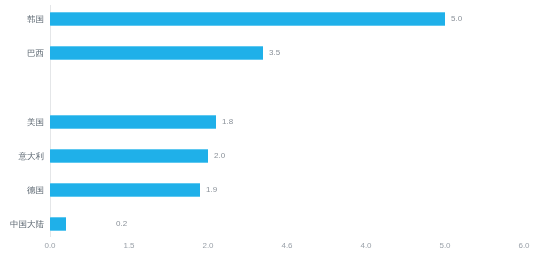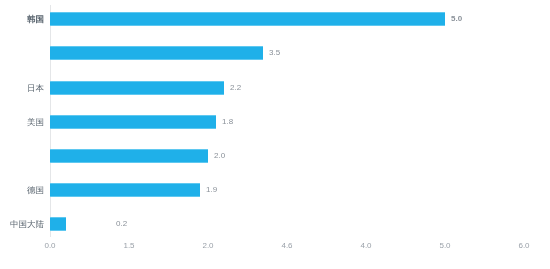--- a/index.html
+++ b/index.html
@@ -85,44 +85,41 @@
     white-space: nowrap;
   }
 </style>
 </head>
 <body>
 
 <div id="chart-root">
 
   <div class="axis-line"></div>
 
-  <div class="cat-row" style="top:5px;font-weight:bold;">
+  <div class="cat-row" style="top:5px;">
     <div class="cat-label">韩国</div>
     <div class="bar" style="width:395px;"></div>
     <div class="bar-value" style="left:451px;">5.0</div>
   </div>
 
   <div class="cat-row" style="top:39px;">
+    <div class="cat-label">巴西</div>
     <div class="bar" style="width:213px;"></div>
     <div class="bar-value" style="left:269px;">3.5</div>
   </div>
 
-  <div class="cat-row" style="top:74px;">
-    <div class="cat-label">日本</div>
-    <div class="bar" style="width:174px;"></div>
-    <div class="bar-value" style="left:230px;">2.2</div>
-  </div>
 
   <div class="cat-row" style="top:108px;">
     <div class="cat-label">美国</div>
     <div class="bar" style="width:166px;"></div>
     <div class="bar-value" style="left:222px;">1.8</div>
   </div>
 
   <div class="cat-row" style="top:142px;">
+    <div class="cat-label">意大利</div>
     <div class="bar" style="width:158px;"></div>
     <div class="bar-value" style="left:214px;">2.0</div>
   </div>
 
   <div class="cat-row" style="top:176px;">
     <div class="cat-label">德国</div>
     <div class="bar" style="width:150px;"></div>
     <div class="bar-value" style="left:206px;">1.9</div>
   </div>
 

